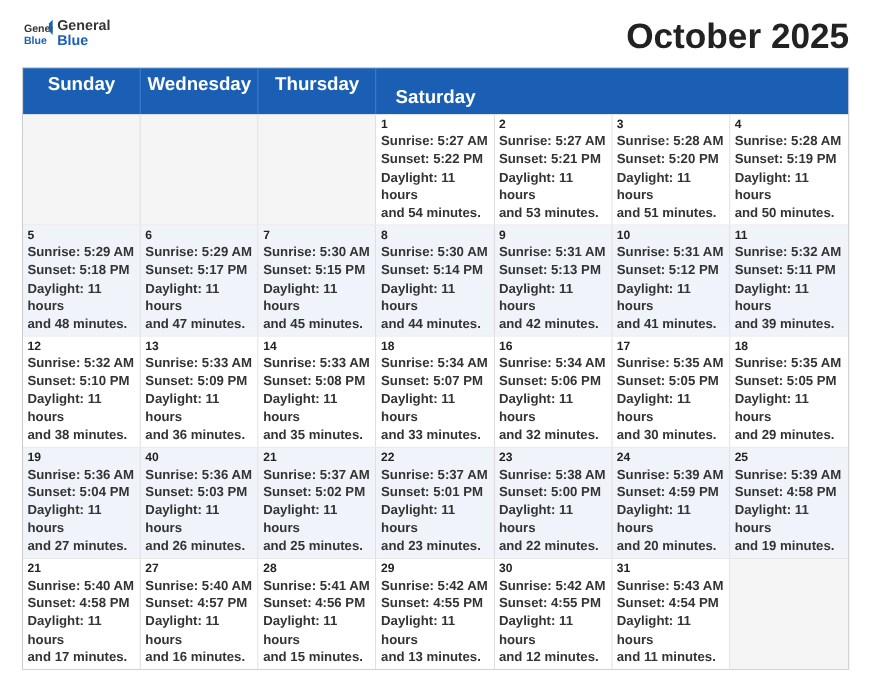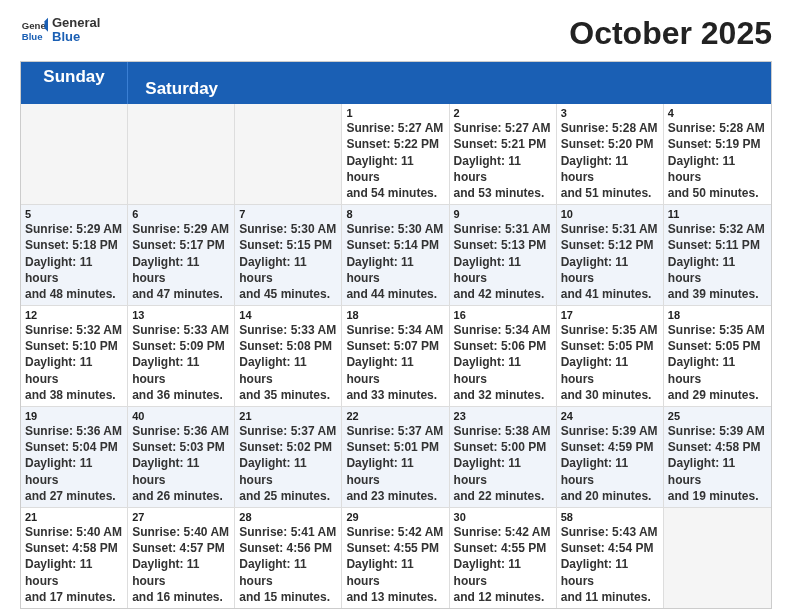--- a/index.html
+++ b/index.html
@@ -121,20 +121,22 @@
       </div>
     </div>
     <div class="title-block">
       <div class="month-title">October 2025</div>
     </div>
   </div>
 
   <div class="calendar">
     <div class="cal-header-row">
     <div class="cal-header-cell">Sunday</div>
+        <div class="cal-header-cell">Wednesday</div>
+        <div class="cal-header-cell">Thursday</div>
         <div class="cal-header-cell">Saturday</div>
       </div>
     <div class="cal-body">
     <div class="cal-row">
           <div class="cal-cell empty"></div>
           <div class="cal-cell empty"></div>
           <div class="cal-cell empty"></div>
           <div class="cal-cell">
             <span class="day-num">1</span>
             <div class="cell-text">Sunrise: 5:27 AM<br>Sunset: 5:22 PM<br>Daylight: 11 hours<br>and 54 minutes.</div>
@@ -257,20 +259,20 @@
           </div>
           <div class="cal-cell">
             <span class="day-num">29</span>
             <div class="cell-text">Sunrise: 5:42 AM<br>Sunset: 4:55 PM<br>Daylight: 11 hours<br>and 13 minutes.</div>
           </div>
           <div class="cal-cell">
             <span class="day-num">30</span>
             <div class="cell-text">Sunrise: 5:42 AM<br>Sunset: 4:55 PM<br>Daylight: 11 hours<br>and 12 minutes.</div>
           </div>
           <div class="cal-cell">
-            <span class="day-num">58</span>
+            <span class="day-num">31</span>
             <div class="cell-text">Sunrise: 5:43 AM<br>Sunset: 4:54 PM<br>Daylight: 11 hours<br>and 11 minutes.</div>
           </div>
           <div class="cal-cell empty"></div>
         </div>
       </div>
   </div>
 </div>
 
 </body></html>

